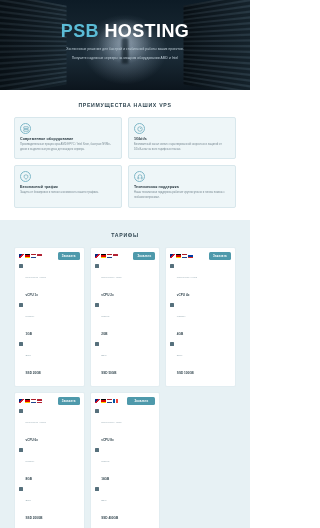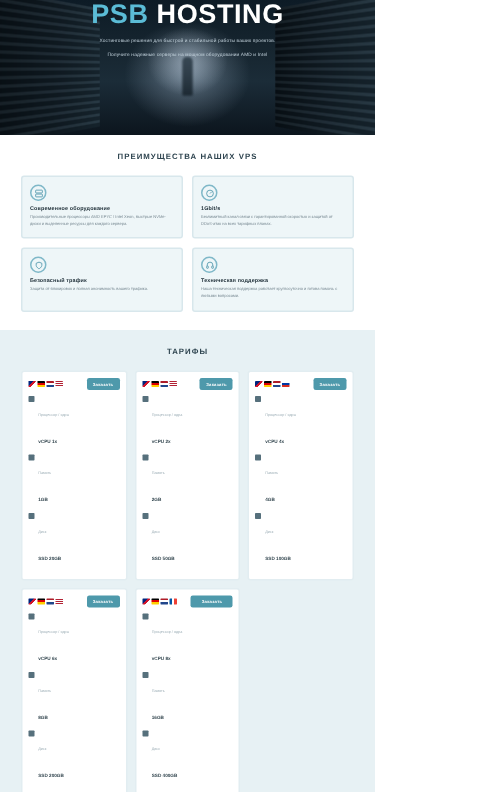--- a/index.html
+++ b/index.html
@@ -32,21 +32,21 @@
     position:absolute; left:50%; top:45%; width:54px; height:46px;
     transform:translate(-50%,-50%);
     background:radial-gradient(ellipse at center, rgba(200,215,230,.5), rgba(200,215,230,0) 70%);
   }
   .hero .figure {
     position:absolute; left:50%; top:48%; width:7px; height:26px;
     transform:translate(-50%,-20%);
     background:linear-gradient(180deg,#2a3a46,#16222b);
     border-radius:3px 3px 1px 1px; filter:blur(.8px); opacity:.85;
   }
-  .hero-inner { position:relative; z-index:3; text-align:center; }
+  .hero-inner { position:relative; z-index:3; padding-top:22px; text-align:center; }
   .hero-title { font-size:18px; font-weight:bold; letter-spacing:.4px; color:#ffffff; line-height:1.1; }
   .hero-title .accent { color:#5bbcd6; }
   .hero-sub {
     font-size:3.2px; line-height:1.65; color:#c3d2dc; margin-top:5px;
     max-width:140px; margin-left:auto; margin-right:auto; letter-spacing:.1px;
   }
   .hero-sub2 { margin-top:4px; }
 
   
   .section { padding:12px 14px 12px; }

